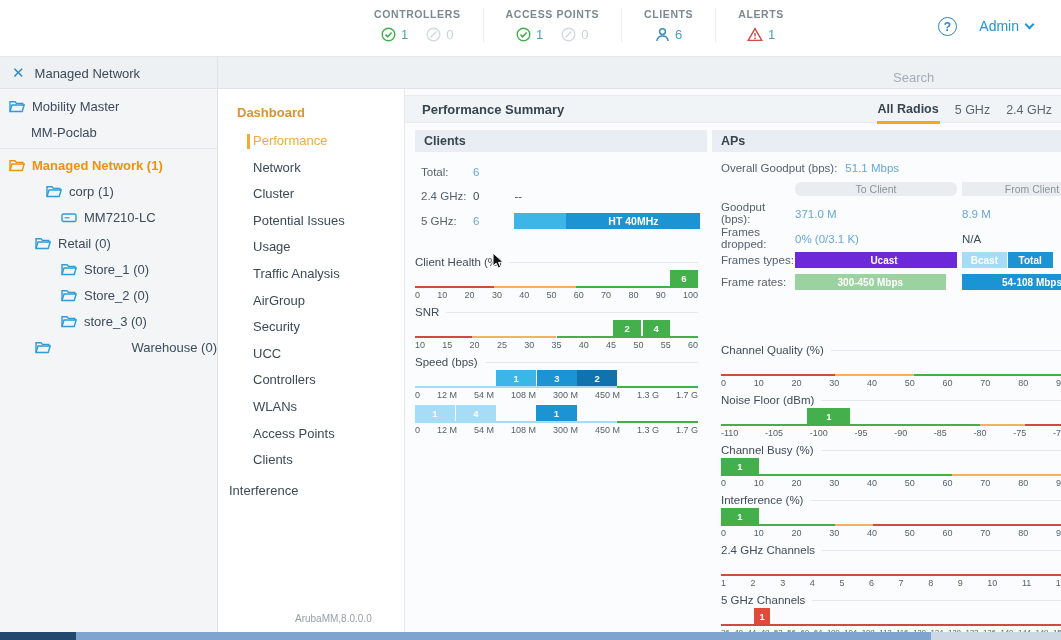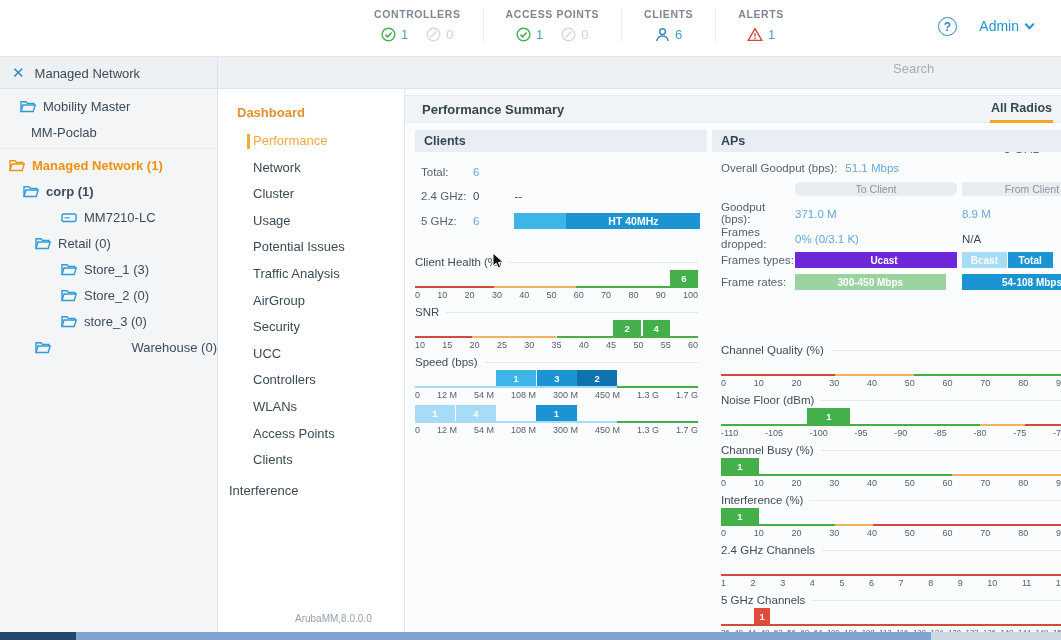--- a/index.html
+++ b/index.html
@@ -18,21 +18,21 @@
   .help-wrap { position:absolute; right:104px; top:17px; }
   .help-icon { width:19px; height:19px; border:1.5px solid #2b87c6; border-radius:50%; color:#2b87c6; font-size:12px; font-weight:bold; display:flex; align-items:center; justify-content:center; }
   .admin { position:absolute; right:28px; top:18px; color:#2196d3; font-size:14px; display:flex; align-items:center; gap:7px; cursor:pointer; }
   .chev { width:7px; height:7px; border-right:2px solid #2196d3; border-bottom:2px solid #2196d3; transform:rotate(45deg); margin-top:-3px; }
 
   
   .second-row { position:absolute; left:0; top:57px; width:1061px; height:32px; background:#eef1f4; border-bottom:1px solid #dde3e8; }
   .sb-header { position:absolute; left:0; top:0; width:218px; height:32px; border-right:1px solid #dde3e8; display:flex; align-items:center; gap:10px; padding-left:12px; }
   .x-icon { color:#2b87c6; font-size:15px; font-weight:bold; cursor:pointer; }
   .sb-title { font-size:13px; color:#3b4a56; }
-  .search-box { position:absolute; right:8px; top:4px; width:160px; height:24px; display:flex; align-items:flex-start; }
+  .search-box { position:absolute; right:8px; top:4px; width:160px; height:24px; display:flex; align-items:flex-end; }
   .search-box input { flex:1; border:none; background:transparent; outline:none; font-size:13px; color:#55616c; font-family:inherit; }
   .search-box input::placeholder { color:#a3adb5; }
 
   
   .sidebar { position:absolute; left:0; top:89px; width:218px; height:543px; background:#f3f5f6; border-right:1px solid #dde3e8; padding-top:4px; }
   .tree-item { height:26px; display:flex; align-items:center; gap:7px; font-size:13px; color:#3c4b5d; cursor:pointer; white-space:nowrap; }
   .tree-item.active { color:#ef9210; font-weight:bold; }
   .tree-divider { border-bottom:1px solid #e4e8eb; margin:3px 0; }
 
   
@@ -41,21 +41,21 @@
   .nav-item { height:26.6px; line-height:26.6px; padding-left:35px; font-size:13px; color:#3b4a56; cursor:pointer; position:relative; }
   .nav-item.selected { color:#f2a93b; }
   .nav-item.selected::before { content:""; position:absolute; left:29px; top:6px; bottom:6px; width:3px; background:#f2a93b; }
   .nav-config { margin:4px 0 0 11px; font-size:13px; color:#3b4a56; cursor:pointer; height:26px; line-height:26px; }
   .nav-footer { position:absolute; left:77px; bottom:8px; font-size:10px; color:#97a0a8; }
 
   
   .main { position:absolute; left:405px; top:89px; width:656px; height:543px; overflow:hidden; background:#fbfcfd; }
   .title-bar { position:absolute; left:0; top:6px; width:656px; height:28px; background:#f1f4f6; border-top:1px solid #e7ebee; border-bottom:1px solid #e7ebee; display:flex; align-items:center; }
   .page-title { margin-left:17px; font-size:13px; font-weight:bold; color:#37454f; }
-  .tabs { position:absolute; right:8px; top:0; height:28px; display:flex; align-items:center; gap:14px;flex-direction:column; }
+  .tabs { position:absolute; right:8px; top:0; height:28px; display:flex; align-items:center; gap:14px; }
   .tab { font-size:12.5px; color:#5b6770; cursor:pointer; padding:5px 1px; }
   .tab.active { font-weight:bold; color:#37454f; border-bottom:3px solid #f5a623; }
 
   .panel-header { height:22px; background:#e8eef3; display:flex; align-items:center; padding-left:9px; font-size:12.5px; font-weight:bold; color:#37454f; }
   .clients-panel { position:absolute; left:10px; top:41px; width:292px; }
   .aps-panel { position:absolute; left:307px; top:41px; width:390px; }
 
   .info-label { font-size:11.5px; color:#55616c; }
   .blue-val { color:#68a7d7; font-size:11.5px; }
   .dark-val { color:#3b4a56; font-size:11.5px; }
@@ -193,21 +193,21 @@
     <input type="text" placeholder="Search" style="">
     <svg class="ic" width="15" height="15" viewBox="0 0 15 15">
         <circle cx="6.2" cy="6.2" r="4.4" fill="none" stroke="#6b7680" stroke-width="1.5"></circle>
         <line x1="9.6" y1="9.6" x2="13.4" y2="13.4" stroke="#6b7680" stroke-width="1.7"></line>
       </svg>
   </div>
 </div>
 
 <div class="sidebar">
   <div id="tree">
-      <div class="tree-item" style="padding-left: 20px;">
+      <div class="tree-item" style="padding-left: 9px;">
         <span>
           <svg class="ic" width="16" height="13" viewBox="0 0 16 13">
             <path d="M1 11.5 L1 1.8 L6 1.8 L7.4 3.4 L13.8 3.4 L13.8 5" fill="none" stroke="#2f9bd8" stroke-width="1.4"></path>
             <path d="M3 5 L15.2 5 L13.2 11.5 L1 11.5 Z" fill="none" stroke="#2f9bd8" stroke-width="1.4"></path>
           </svg>
         </span>
         <span>Mobility Master</span>
       </div>
       <div class="tree-item" style="padding-left: 31px;">
         <span>MM-Poclab</span>
@@ -215,21 +215,21 @@
       <div class="tree-divider"></div>
       <div class="tree-item active" style="padding-left: 9px;">
         <span>
           <svg class="ic" width="16" height="13" viewBox="0 0 16 13">
             <path d="M1 11.5 L1 1.8 L6 1.8 L7.4 3.4 L13.8 3.4 L13.8 5" fill="none" stroke="#ef9210" stroke-width="1.4"></path>
             <path d="M3 5 L15.2 5 L13.2 11.5 L1 11.5 Z" fill="none" stroke="#ef9210" stroke-width="1.4"></path>
           </svg>
         </span>
         <span>Managed Network (1)</span>
       </div>
-      <div class="tree-item" style="padding-left: 23px; font-weight: bold;">
+      <div class="tree-item" style="padding-left: 46px;">
         <span>
           <svg class="ic" width="16" height="13" viewBox="0 0 16 13">
             <path d="M1 11.5 L1 1.8 L6 1.8 L7.4 3.4 L13.8 3.4 L13.8 5" fill="none" stroke="#2f9bd8" stroke-width="1.4"></path>
             <path d="M3 5 L15.2 5 L13.2 11.5 L1 11.5 Z" fill="none" stroke="#2f9bd8" stroke-width="1.4"></path>
           </svg>
         </span>
         <span>corp (1)</span>
       </div>
       <div class="tree-item" style="padding-left: 61px;">
         <span>
@@ -249,21 +249,21 @@
         </span>
         <span>Retail (0)</span>
       </div>
       <div class="tree-item" style="padding-left: 61px;">
         <span>
           <svg class="ic" width="16" height="13" viewBox="0 0 16 13">
             <path d="M1 11.5 L1 1.8 L6 1.8 L7.4 3.4 L13.8 3.4 L13.8 5" fill="none" stroke="#2f9bd8" stroke-width="1.4"></path>
             <path d="M3 5 L15.2 5 L13.2 11.5 L1 11.5 Z" fill="none" stroke="#2f9bd8" stroke-width="1.4"></path>
           </svg>
         </span>
-        <span>Store_1 (3)</span>
+        <span>Store_1 (0)</span>
       </div>
       <div class="tree-item" style="padding-left: 61px;">
         <span>
           <svg class="ic" width="16" height="13" viewBox="0 0 16 13">
             <path d="M1 11.5 L1 1.8 L6 1.8 L7.4 3.4 L13.8 3.4 L13.8 5" fill="none" stroke="#2f9bd8" stroke-width="1.4"></path>
             <path d="M3 5 L15.2 5 L13.2 11.5 L1 11.5 Z" fill="none" stroke="#2f9bd8" stroke-width="1.4"></path>
           </svg>
         </span>
         <span>Store_2 (0)</span>
       </div>
@@ -287,22 +287,22 @@
       </div>
     </div>
 </div>
 
 <div class="nav">
   <div class="nav-section">Dashboard</div>
   <div id="nav-list">
       <div class="nav-item selected">Performance</div>
       <div class="nav-item">Network</div>
       <div class="nav-item">Cluster</div>
+      <div class="nav-item">Potential Issues</div>
       <div class="nav-item">Usage</div>
-      <div class="nav-item">Potential Issues</div>
       <div class="nav-item">Traffic Analysis</div>
       <div class="nav-item">AirGroup</div>
       <div class="nav-item">Security</div>
       <div class="nav-item">UCC</div>
       <div class="nav-item">Controllers</div>
       <div class="nav-item">WLANs</div>
       <div class="nav-item">Access Points</div>
       <div class="nav-item">Clients</div>
     </div>
   <div class="nav-config">Interference</div>

